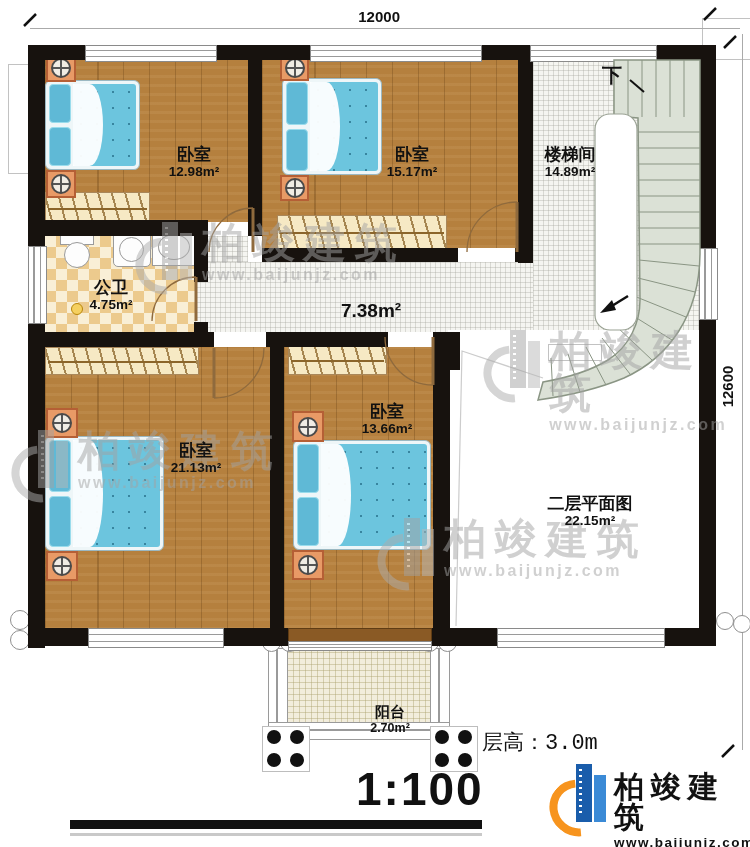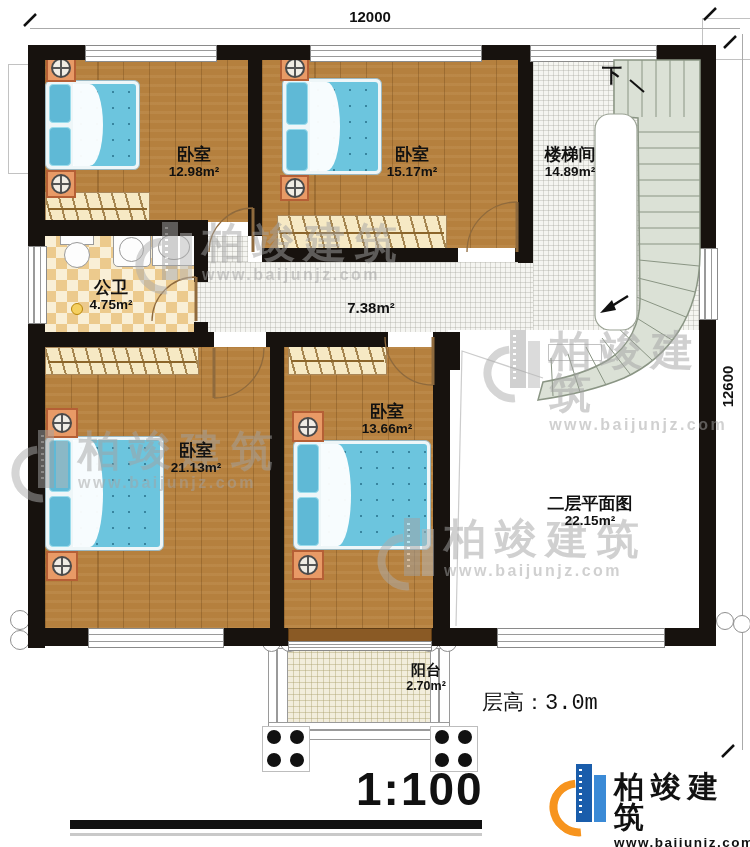--- a/index.html
+++ b/index.html
@@ -90,21 +90,21 @@
 </head>
 <body>
 
 <div class="canvas">
 
   <div class="eave" style="left:8px;top:64px;width:32px;height:108px;"></div>
   <div class="eave" style="left:702px;top:18px;width:50px;height:40px;"></div>
 
   <div class="dimline" style="left:30px;top:28px;width:710px;height:1px;"></div>
   <div class="dimline" style="left:742px;top:34px;width:1px;height:716px;"></div>
-  <div class="dimtext" style="left:340px;top:8px;width:60px;">12000</div>
+  <div class="dimtext" style="left:340px;top:8px;width:60px;text-align:right;">12000</div>
   <div class="dimtext" style="left:697px;top:378px;width:60px;transform:rotate(-90deg);">12600</div>
 
   <div class="floor-wood" style="left:45px;top:60px;width:203px;height:162px;"></div>
   <div class="floor-wood" style="left:262px;top:60px;width:256px;height:188px;"></div>
   <div class="floor-check" style="left:45px;top:236px;width:150px;height:96px;"></div>
   <div class="floor-tile" style="left:207px;top:236px;width:41px;height:30px;"></div>
   <div class="floor-tile" style="left:195px;top:262px;width:405px;height:70px;"></div>
   <div class="floor-tile" style="left:533px;top:60px;width:167px;height:286px;"></div>
   <div class="floor-wood" style="left:45px;top:347px;width:225px;height:283px;"></div>
   <div class="floor-wood" style="left:284px;top:347px;width:149px;height:281px;"></div>
@@ -294,35 +294,35 @@
   <div class="rlabel" style="left:570px;top:145px;">
     <div class="rname">楼梯间</div>
     <div class="rarea">14.89m²</div>
   </div>
   <div class="downlab" style="left:602px;top:62px;">下</div>
   <div class="rlabel" style="left:111px;top:278px;">
     <div class="rname">公卫</div>
     <div class="rarea">4.75m²</div>
   </div>
   <div class="rlabel" style="left:371px;top:300px;">
-    <div class="rarea" style="font-size:15px;text-align:right;">7.38m²</div>
+    <div class="rarea" style="font-size:19px;text-align:right;">7.38m²</div>
   </div>
   <div class="rlabel" style="left:196px;top:441px;">
     <div class="rname">卧室</div>
     <div class="rarea">21.13m²</div>
   </div>
   <div class="rlabel" style="left:387px;top:402px;">
     <div class="rname">卧室</div>
     <div class="rarea">13.66m²</div>
   </div>
   <div class="rlabel" style="left:590px;top:494px;">
     <div class="rname">二层平面图</div>
     <div class="rarea">22.15m²</div>
   </div>
-  <div class="rlabel" style="left:390px;top:662px;margin-left:36px;">
+  <div class="rlabel" style="left:390px;top:704px;">
     <div class="rname" style="font-size:15px;">阳台</div>
     <div class="rarea" style="font-size:12.5px;">2.70m²</div>
   </div>
 
   <div class="wm" style="left:138px;top:222px;">
     <span class="bicon gray">
         <i class="sw"></i>
         <i class="t1"></i>
         <i class="t2"></i>
       </span>
@@ -371,21 +371,21 @@
     <span class="dot" style="left:4px;top:26px;"></span>
       <span class="dot" style="left:27px;top:26px;"></span>
   </div>
   <div class="dotbox" style="left:430px;top:726px;width:46px;height:44px;">
     <span class="dot" style="left:4px;top:3px;"></span>
       <span class="dot" style="left:27px;top:3px;"></span>
     <span class="dot" style="left:4px;top:26px;"></span>
       <span class="dot" style="left:27px;top:26px;"></span>
   </div>
 
-  <div class="info-line" style="left:482px;top:688px;">
+  <div class="info-line" style="left:482px;top:728px;">
     <span>层高：</span><span style="font-family:'Liberation Mono','DejaVu Sans Mono',monospace;font-size:22px;">3.0m</span>
   </div>
 
   <div class="plan-scale" style="left:356px;top:762px;">1:100</div>
   <div class="rule-black" style="left:70px;top:820px;width:412px;height:9px;"></div>
   <div class="rule-gray" style="left:70px;top:833px;width:412px;height:3px;"></div>
 
   <div class="abs" style="left:552px;top:764px;z-index:70;display:flex;align-items:flex-start;gap:8px;">
     <span class="bicon">
         <i class="sw"></i>

